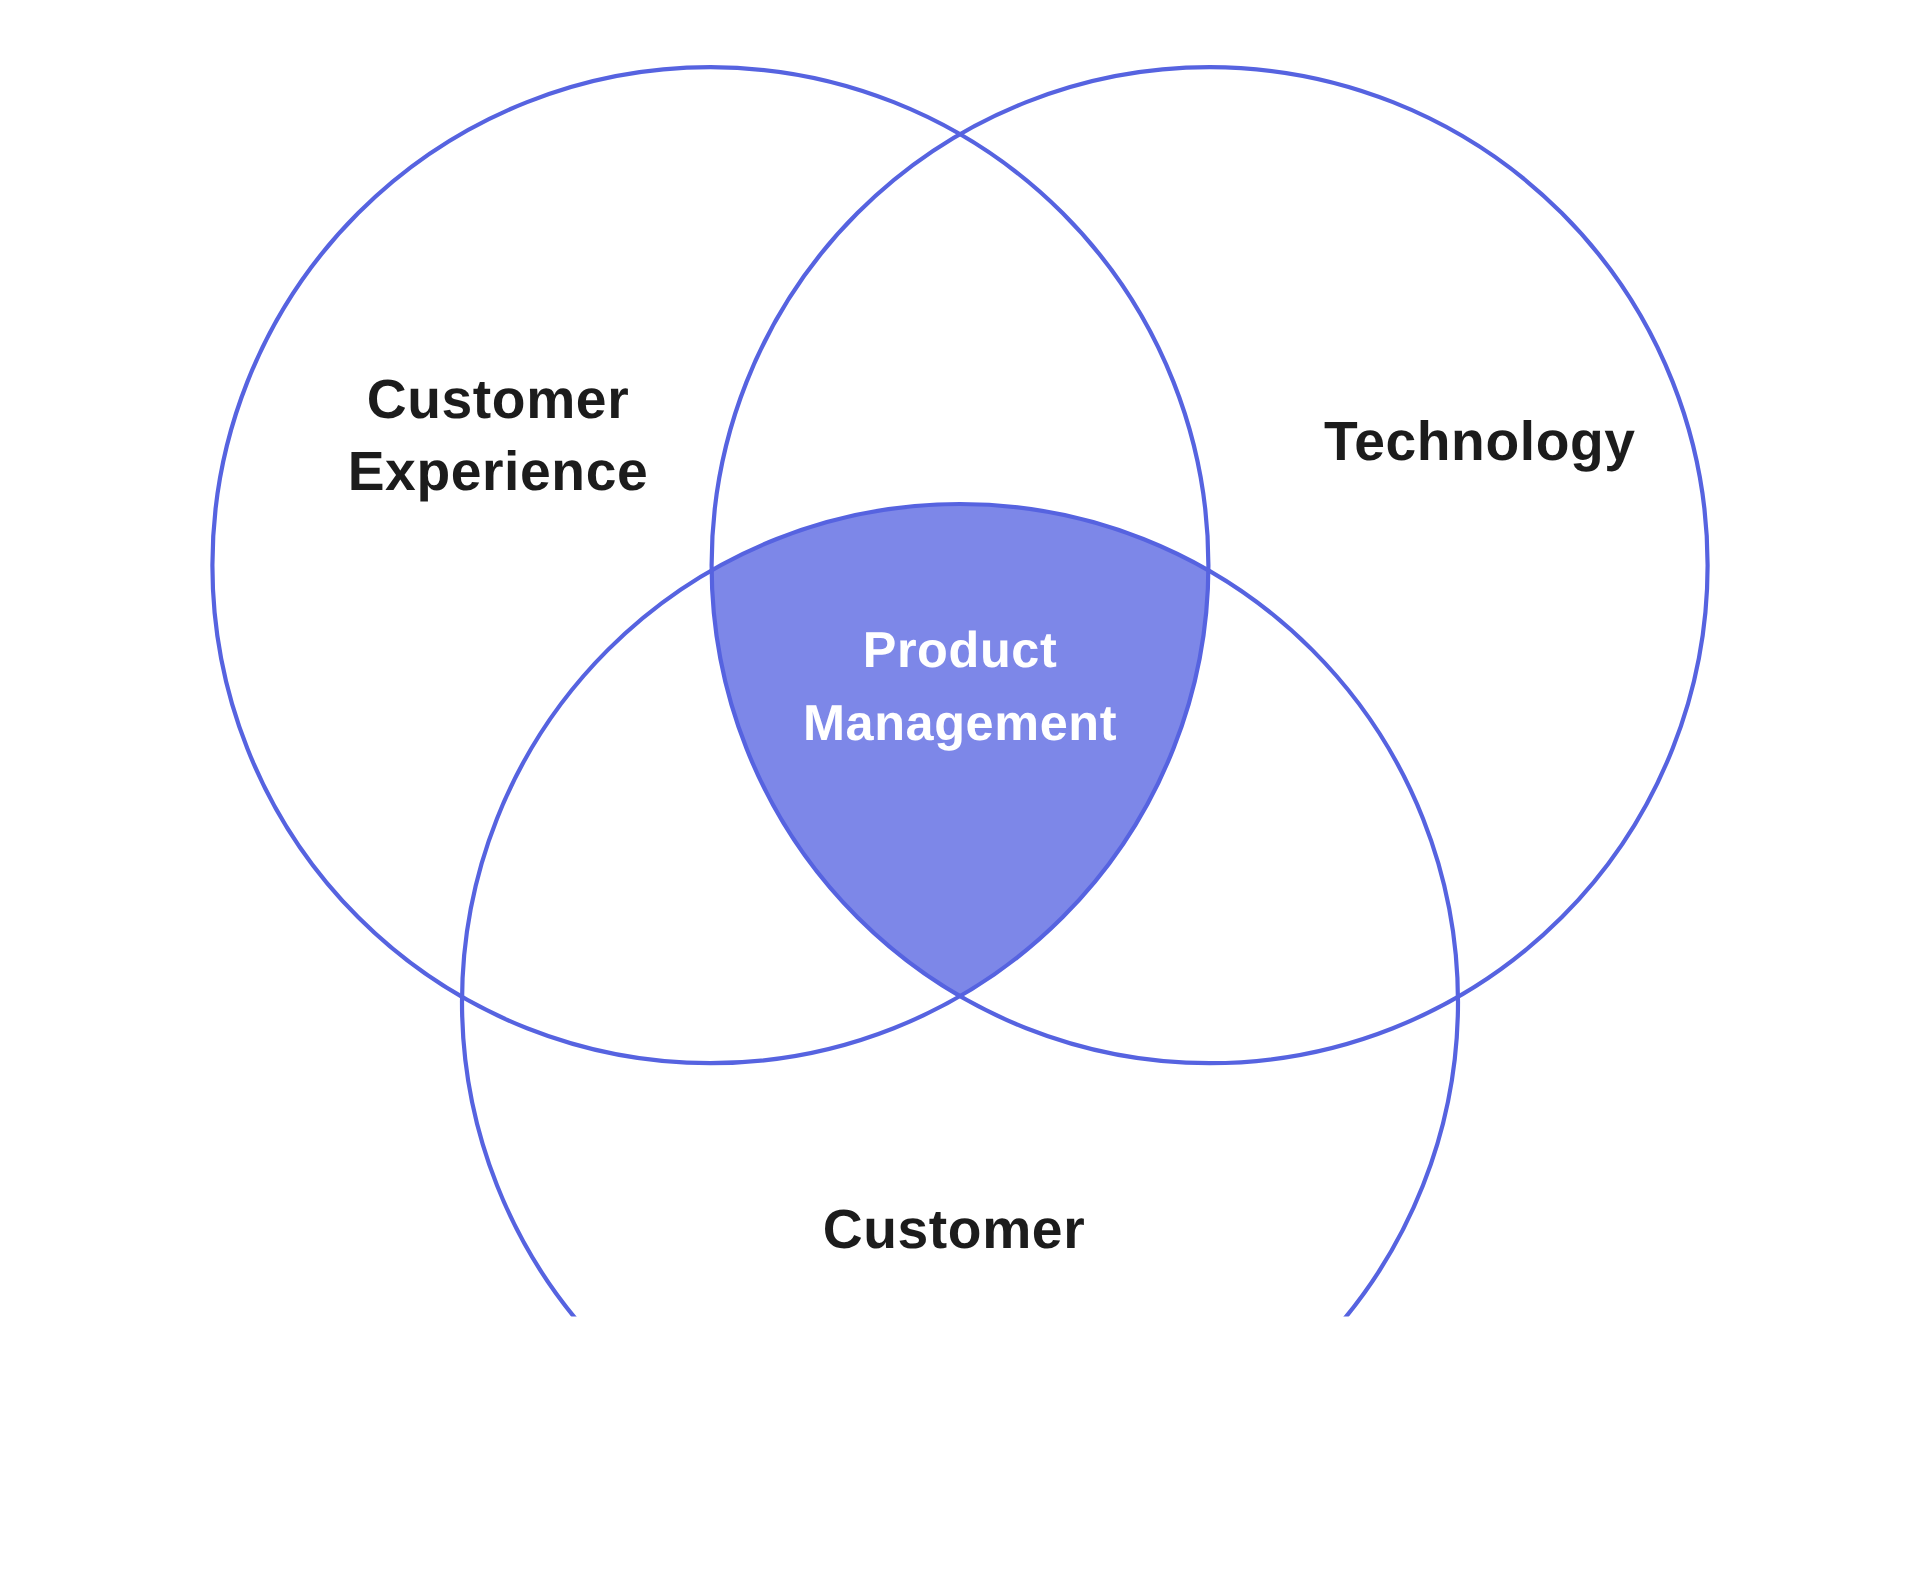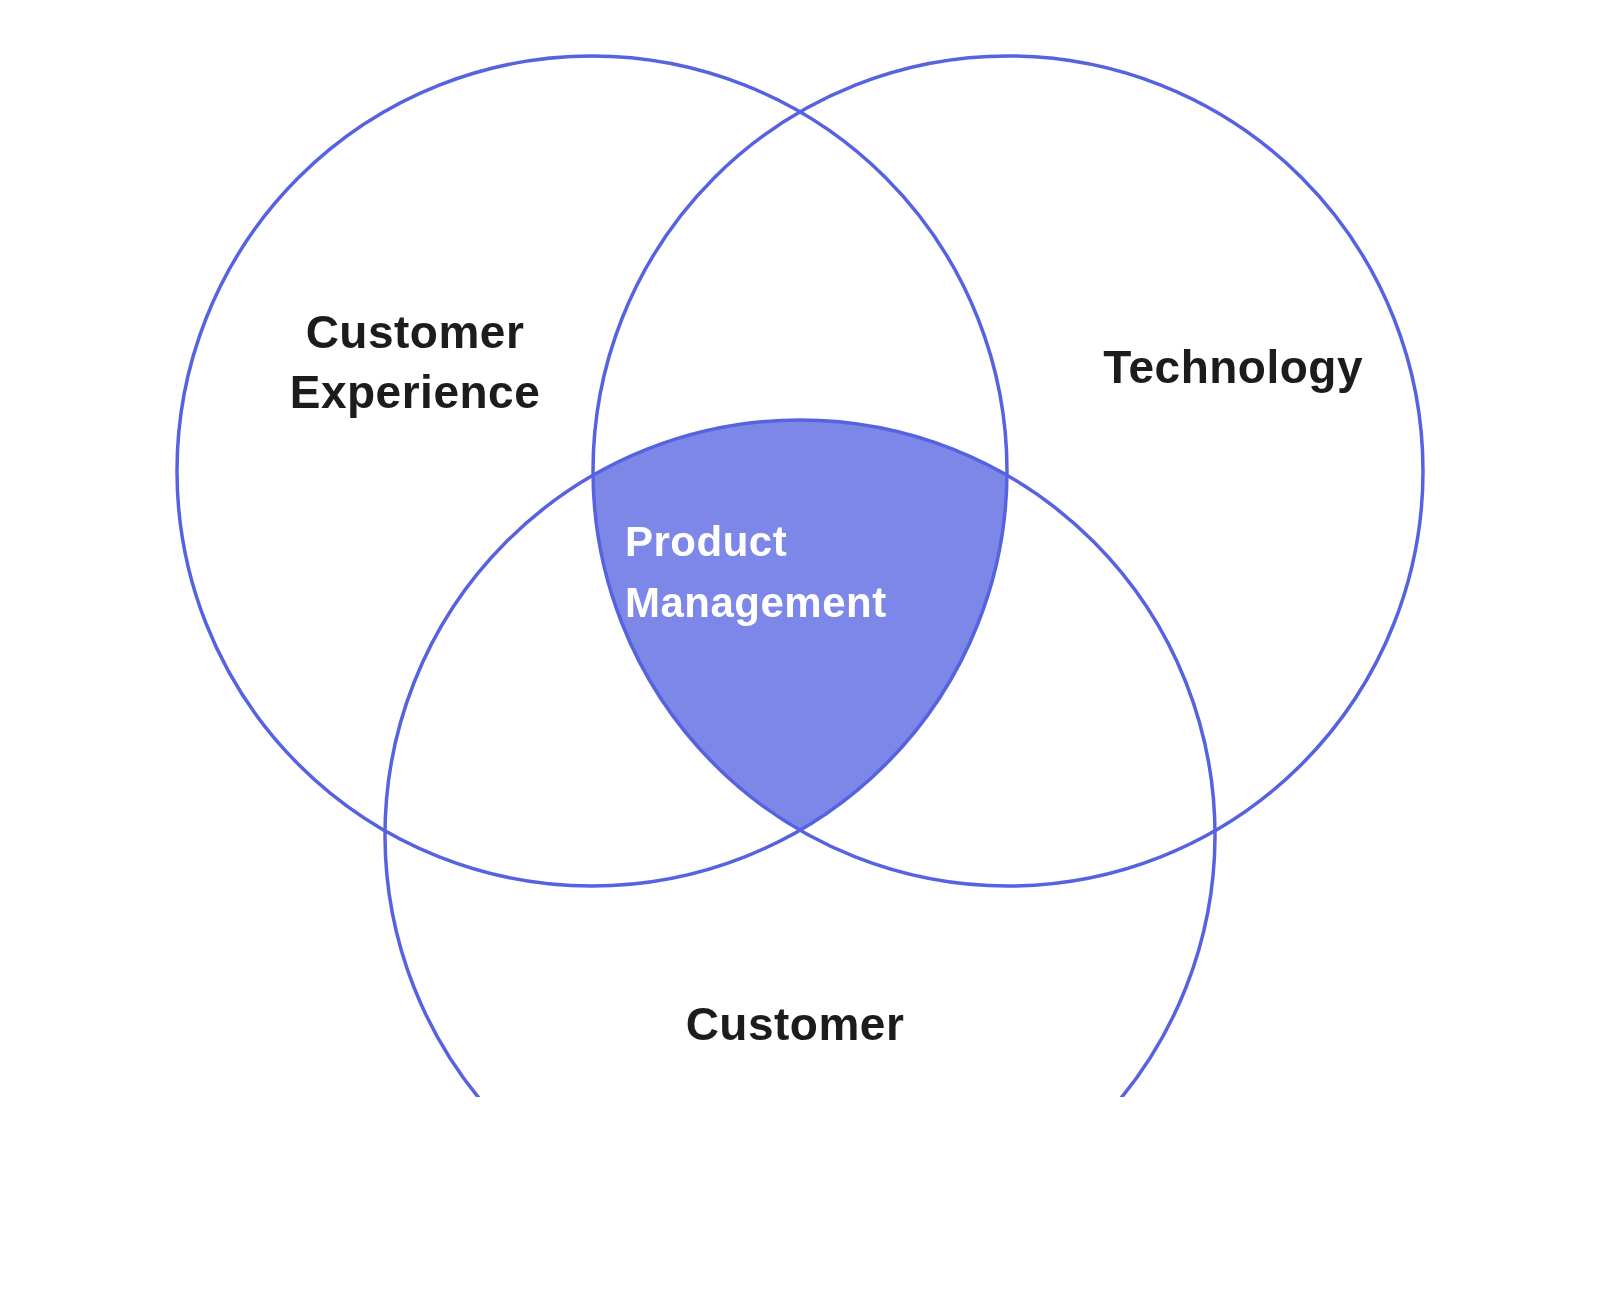--- a/index.html
+++ b/index.html
@@ -51,20 +51,21 @@
     letter-spacing: 0.5px;
   }
   .label-customer   { left: 235px; top: 303px; }
   .label-technology { left: 1003px; top: 338px; text-align: right; }
   .label-business   { left: 615px; top: 995px; }
   .intersection-label {
     position: absolute;
     left: 625px;
     top: 512px;
     width: 350px;
+    text-align: center;
     font-weight: 700;
     font-size: 42px;
     line-height: 1.45;
     color: var(--intersection-text);
     letter-spacing: 0.5px;
   }
 </style>
 </head>
 <body>
 

